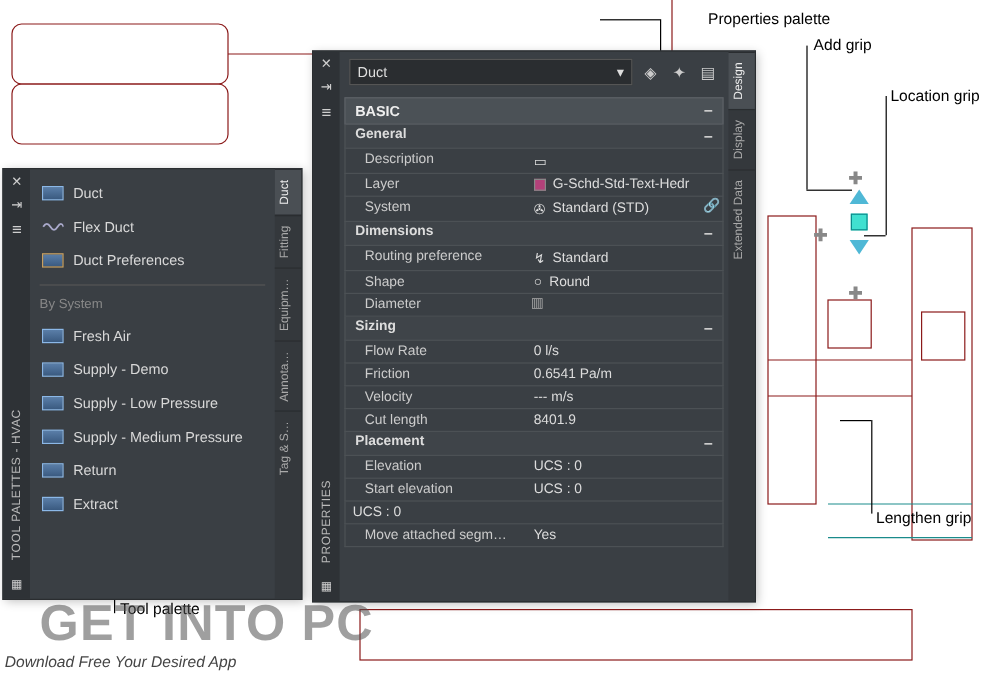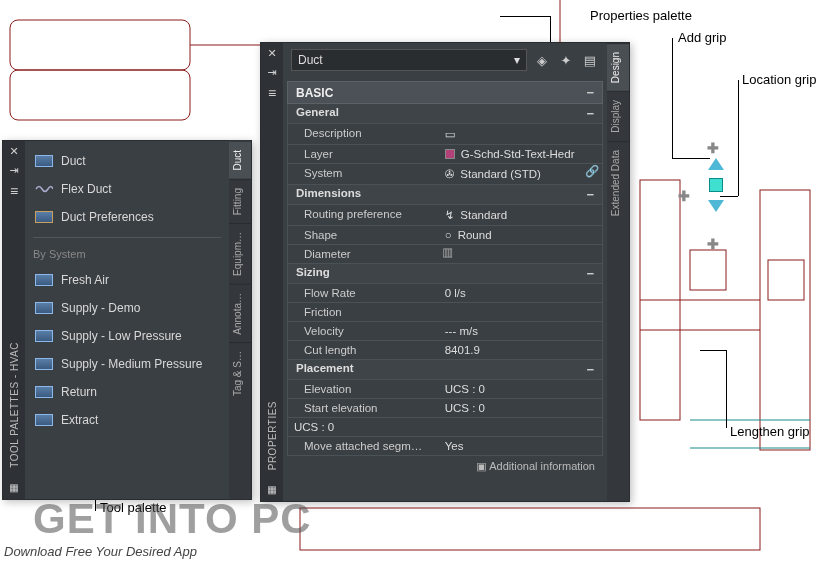--- a/index.html
+++ b/index.html
@@ -277,20 +277,23 @@
           <span class="collapse">−</span>
         </div>
         <div class="prop-row">
           <div class="prop-label">Flow Rate</div>
           <div class="prop-val">
               <span>0 l/s</span>
             </div>
         </div>
         <div class="prop-row">
           <div class="prop-label">Friction</div>
+          <div class="prop-val">
+              <span>0.6541 Pa/m</span>
+            </div>
         </div>
         <div class="prop-row">
           <div class="prop-label">Velocity</div>
           <div class="prop-val">
               <span>--- m/s</span>
             </div>
         </div>
         <div class="prop-row">
           <div class="prop-label">Cut length</div>
           <div class="prop-val">
@@ -317,24 +320,20 @@
         <div class="prop-row">
           <div class="prop-val">
               <span>UCS : 0</span>
             </div>
         </div>
         <div class="prop-row">
           <div class="prop-label">Move attached segm…</div>
           <div class="prop-val">
               <span>Yes</span>
             </div>
-        </div>
-        <div class="addl">
-          <span>▣</span>
-          <span>Additional information</span>
         </div>
       </div>
     </div>
     <div class="palette-tabs">
       <div class="vtab active">Design</div>
       <div class="vtab">Display</div>
       <div class="vtab">Extended Data</div>
     </div>
   </div>
 </div>

